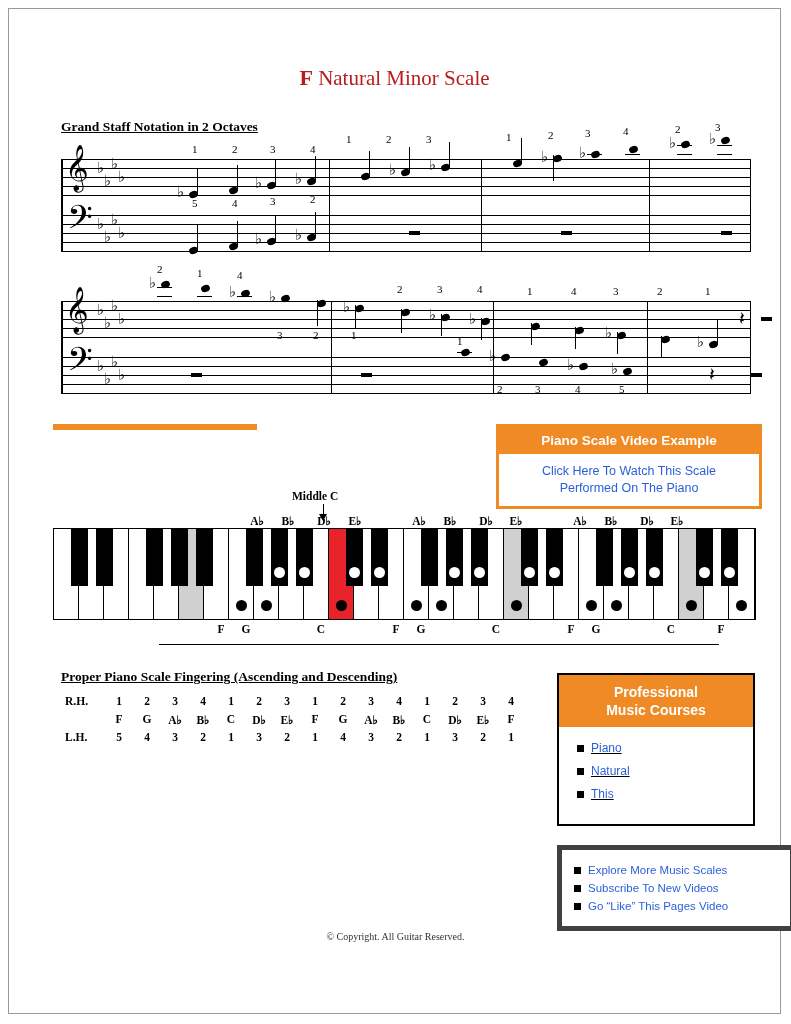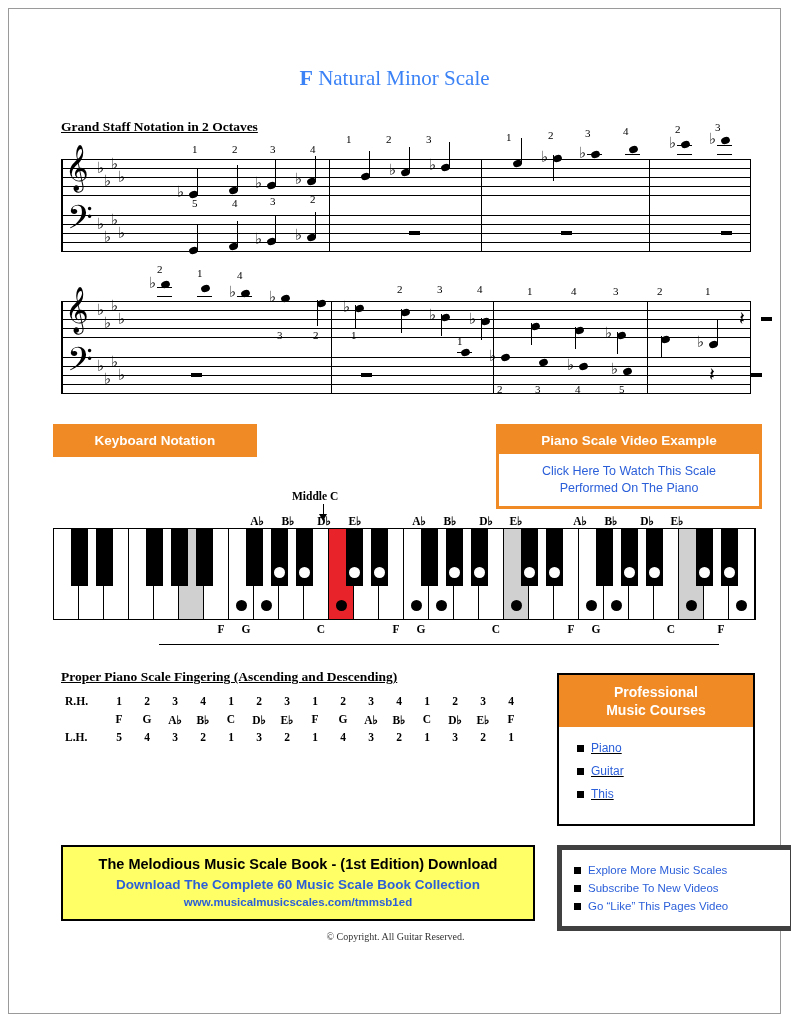--- a/index.html
+++ b/index.html
@@ -22,21 +22,21 @@
     height: 1006px;
     border: 1px solid #9a9a9a;
     box-sizing: border-box;
     background: #fff;
   }
   .title {
     text-align: center;
     margin-top: 56px;
     font-size: 21px;
     font-family: "Liberation Serif", serif;
-    color: #3b82f6;
+    color: #b91c1c;
   }
   .title .root {
     font-weight: bold;
     font-size: 22px;
   }
   .section-label {
     position: absolute;
     font-family: "Liberation Serif", serif;
     font-weight: bold;
     font-size: 13.5px;
@@ -624,21 +624,20 @@
     </div>
 
     <div class="barline" style="left:0; top:18px; height:92px;"></div>
     <div class="barline" style="left:270px; top:18px; height:92px;"></div>
     <div class="barline" style="left:432px; top:18px; height:92px;"></div>
     <div class="barline" style="left:586px; top:18px; height:92px;"></div>
     <div class="barline" style="left:689px; top:18px; height:92px;"></div>
   </div>
 
   <div class="obox" style="left:44px; top:415px; width:198px;">
-    <div class="obox-head">Keyboard Notation</div>
   </div>
 
   <div class="obox" style="left:487px; top:415px; width:260px;">
     <div class="obox-head">Piano Scale Video Example</div>
     <div class="obox-body">
       <a href="#">Click Here To Watch This Scale</a>
       <a href="#">Performed On The Piano</a>
     </div>
   </div>
 
@@ -812,34 +811,29 @@
     </div>
   </div>
 
   <div id="courses">
     <div class="chead">
       <div>Professional</div>
       <div>Music Courses</div>
     </div>
     <ul>
       <li><span class="bullet"></span><span>Piano</span></li>
-      <li><span class="bullet"></span><span>Guitar</span></li>
+      <li><span class="bullet"></span><span>Natural</span></li>
       <li><span class="bullet"></span><span>This</span></li>
     </ul>
   </div>
 
   <div id="links">
     <div class="lrow"><span class="bullet"></span><span>Explore More Music Scales</span></div>
     <div class="lrow"><span class="bullet"></span><span>Subscribe To New Videos</span></div>
     <div class="lrow"><span class="bullet"></span><span>Go “Like” This Pages Video</span></div>
   </div>
 
-  <div id="promo">
-    <div class="p1">The Melodious Music Scale Book - (1st Edition) Download</div>
-    <div class="p2">Download The Complete 60 Music Scale Book Collection</div>
-    <div class="p3">www.musicalmusicscales.com/tmmsb1ed</div>
-  </div>
 
   <div id="footer">
     <div>© Copyright. All Guitar Reserved.</div>
   </div>
 
 </div>
 
 </body></html>

